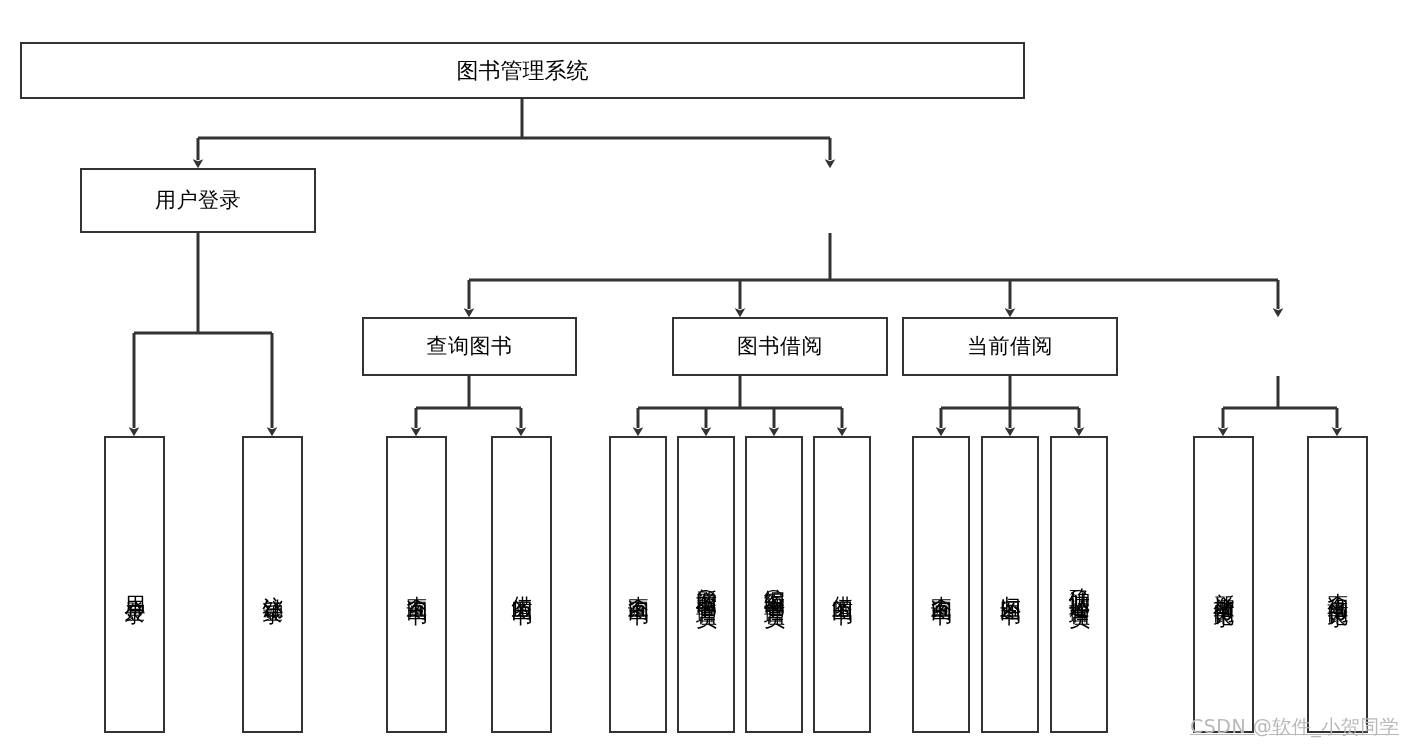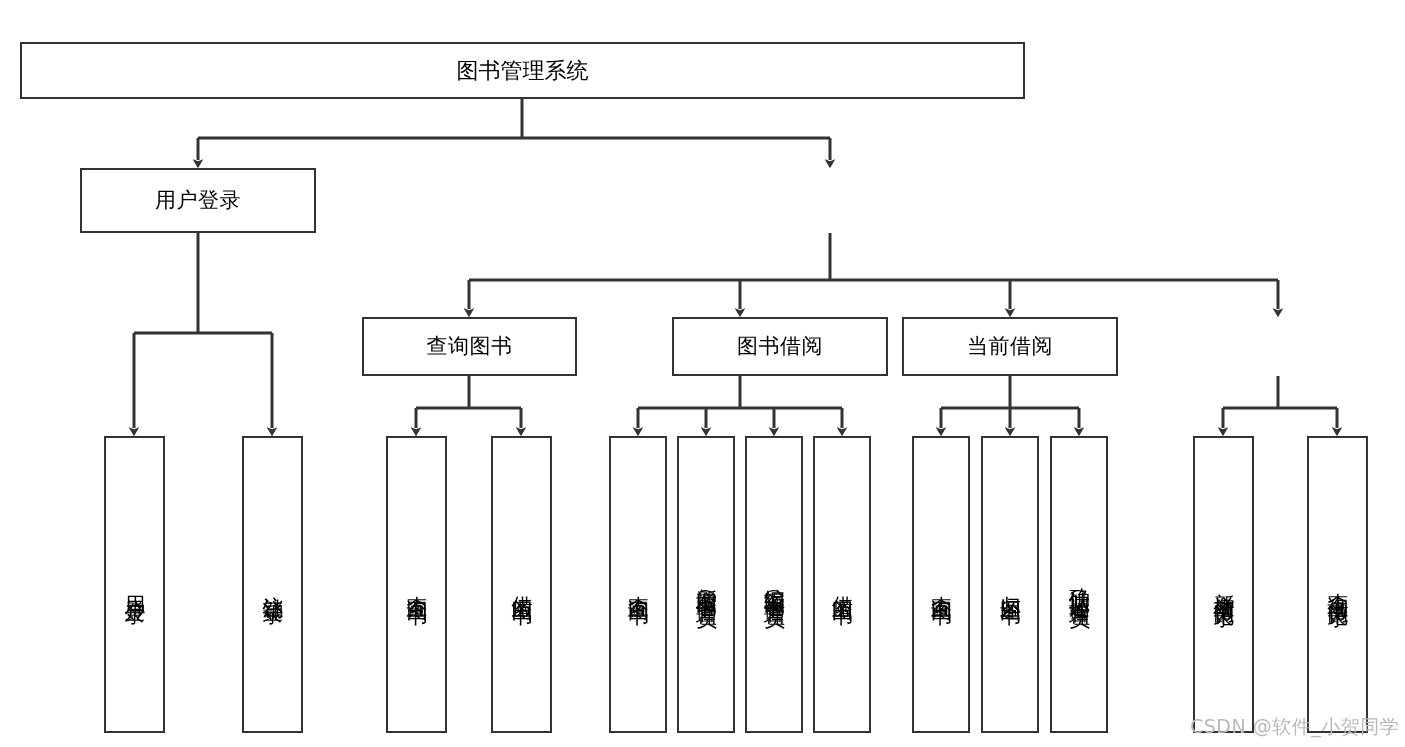--- a/index.html
+++ b/index.html
@@ -56,20 +56,21 @@
     text-orientation: upright;
     display: block;
     max-height: 100%;
   }
   .watermark {
     position: absolute;
     font-size: 19px;
     color: #b8b8b8;
     white-space: nowrap;
     letter-spacing: 0.5px;
+    text-decoration: underline;
   }
 </style>
 </head>
 <body>
 
 <div id="canvas">
 
   <svg class="wires" viewBox="0 0 1405 747" xmlns="http://www.w3.org/2000/svg">
     <defs>
       <marker id="arrow" viewBox="0 0 12 14" refX="1" refY="7" markerWidth="9" markerHeight="11" orient="auto-start-reverse" markerUnits="userSpaceOnUse">

